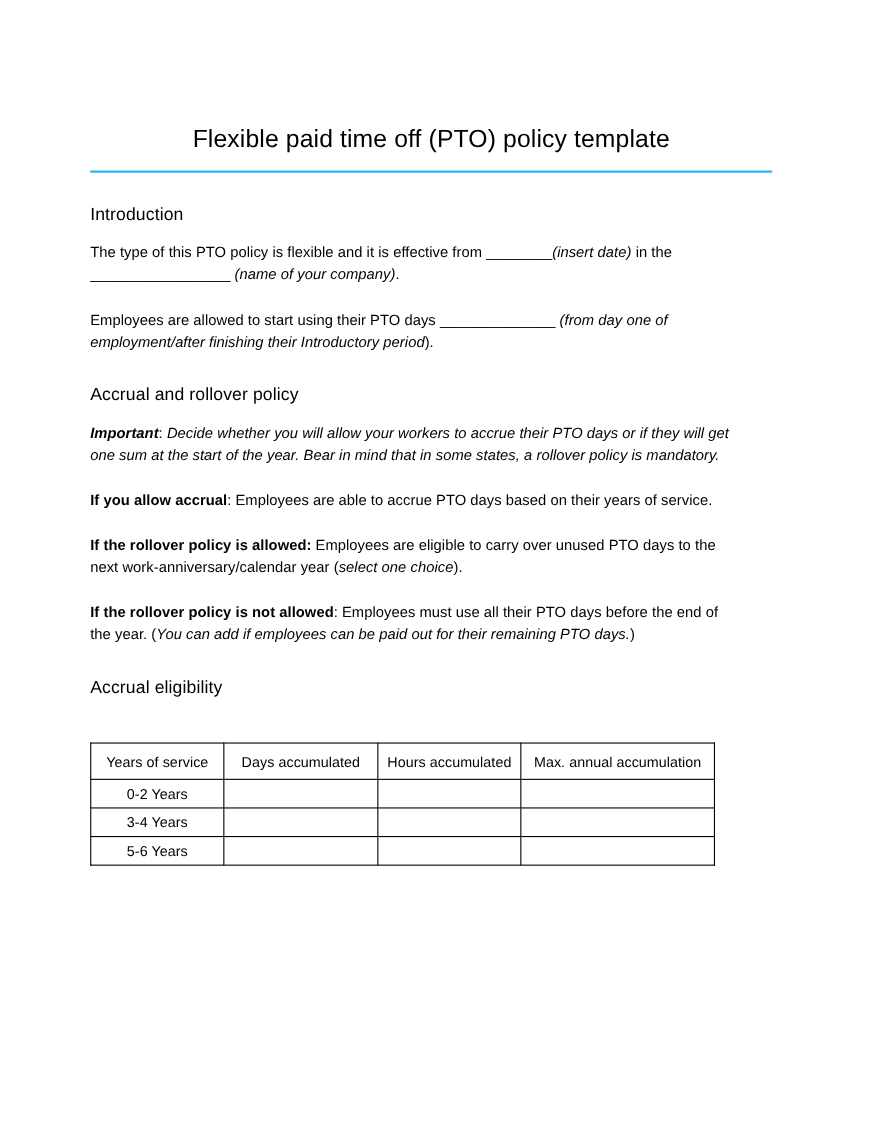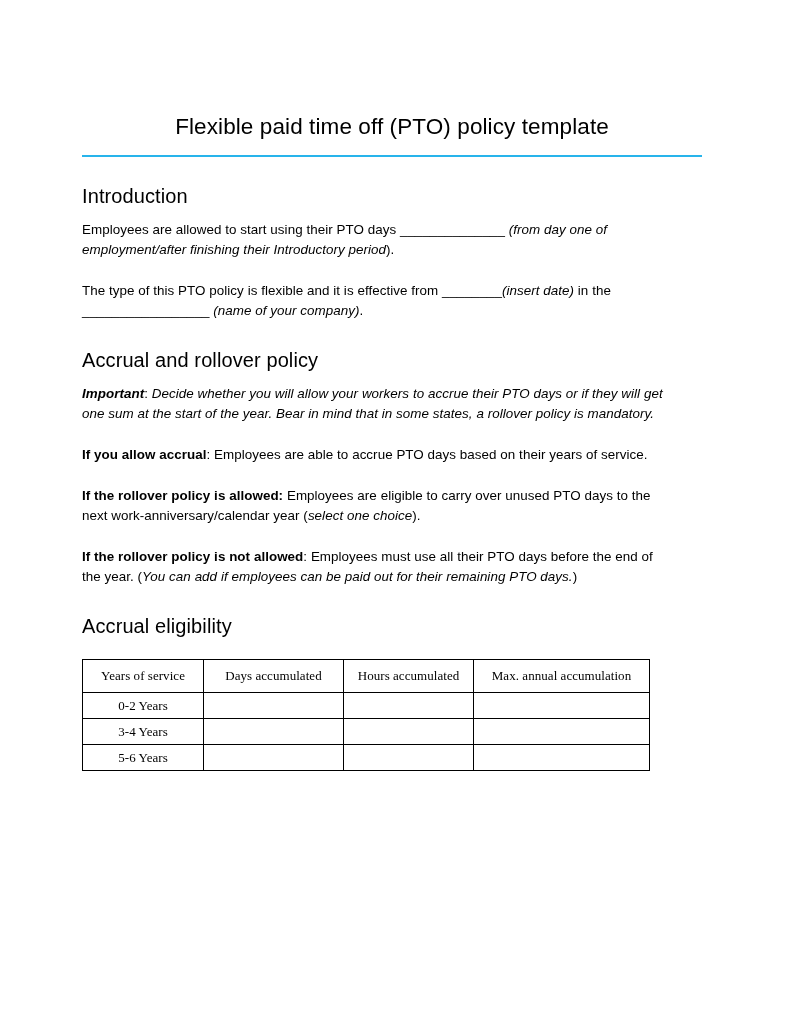--- a/index.html
+++ b/index.html
@@ -34,32 +34,31 @@
   p.rich.intro-p { margin-bottom: 0; }
   .b { font-weight: 700; }
   .i { font-style: italic; }
   hr.divider {
     width: 620px;
     border: none;
     border-top: 2px solid #28b4eb;
     margin: 14px 0 0 0;
   }
   h2.section-heading {
-    font-size: 20px;
+    font-size: 16px;
     line-height: 26px;
     font-weight: 400;
     margin: 26px 0 11px 0;
     letter-spacing: 0.1px;
   }
   table.pto-table {
     border-collapse: collapse;
     table-layout: fixed;
     width: 567px;
-    margin-top: 20px;
-    font-family: Liberation Serif, serif;
+    margin-top: 36px;
   }
   table.pto-table th,
   table.pto-table td {
     border: 1.5px solid #000000;
     font-size: 13px;
     font-weight: 400;
     text-align: center;
     vertical-align: middle;
     padding: 0 4px;
     letter-spacing: 0.05px;
@@ -72,24 +71,24 @@
 
 <div class="page">
 
   <h1 class="doc-title">Flexible paid time off (PTO) policy template</h1>
 
 
   <hr class="divider" style="border-top-color: rgb(40, 180, 235);">
 
   <section>
     <h2 class="section-heading">Introduction</h2>
+    <p class="rich"><span>The type of this PTO policy is flexible and it is effective from ________</span><span class="i">(insert date)</span><span> in the
+_________________ </span><span class="i">(name of your company)</span><span>.</span></p>
     <p class="rich"><span>Employees are allowed to start using their PTO days ______________ </span><span class="i">(from day one of
 employment/after finishing their Introductory period</span><span>).</span></p>
-    <p class="rich"><span>The type of this PTO policy is flexible and it is effective from ________</span><span class="i">(insert date)</span><span> in the
-_________________ </span><span class="i">(name of your company)</span><span>.</span></p>
   </section>
 
   <section>
     <h2 class="section-heading">Accrual and rollover policy</h2>
     <p class="rich"><span class="b i">Important</span><span>: </span><span class="i">Decide whether you will allow your workers to accrue their PTO days or if they will get
 one sum at the start of the year. Bear in mind that in some states, a rollover policy is mandatory.</span></p>
     <p class="rich"><span class="b">If you allow accrual</span><span>: Employees are able to accrue PTO days based on their years of service.</span></p>
     <p class="rich"><span class="b">If the rollover policy is allowed:</span><span> Employees are eligible to carry over unused PTO days to the
 next work-anniversary/calendar year (</span><span class="i">select one choice</span><span>).</span></p>
     <p class="rich"><span class="b">If the rollover policy is not allowed</span><span>: Employees must use all their PTO days before the end of

